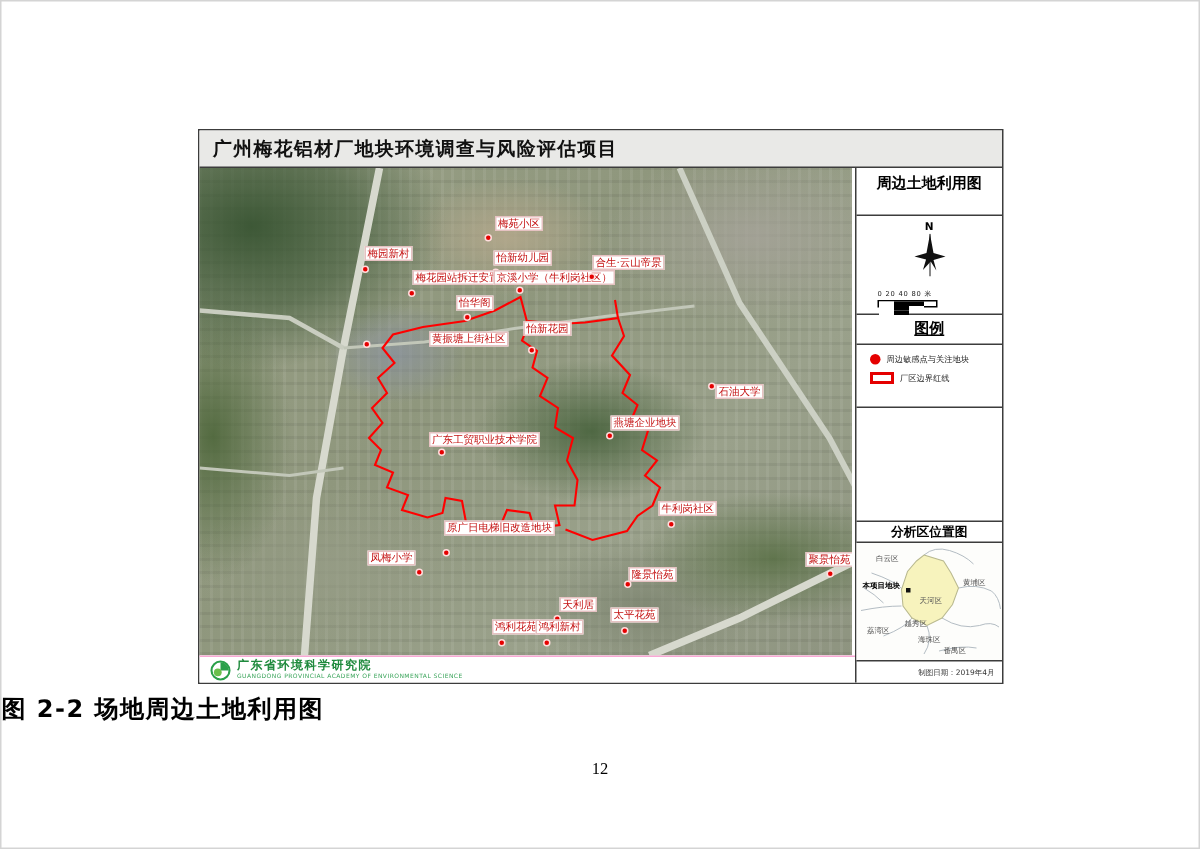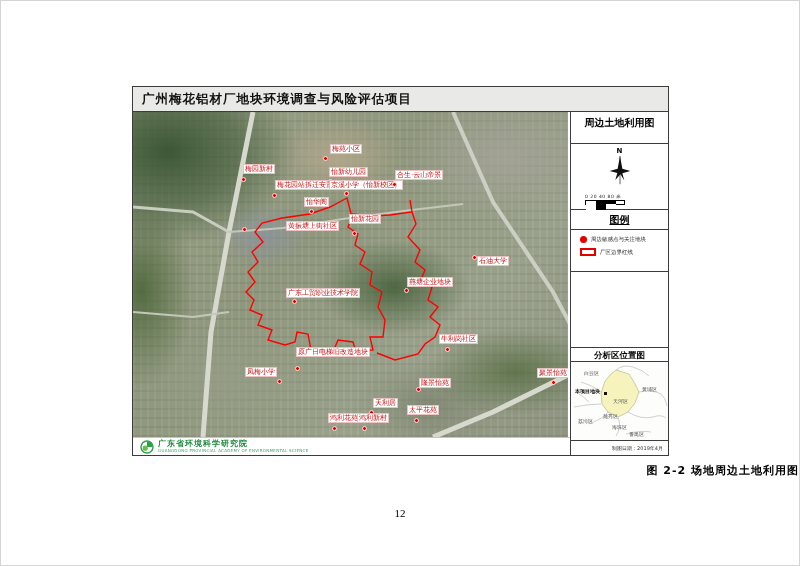--- a/index.html
+++ b/index.html
@@ -99,22 +99,22 @@
     position:absolute; font-size:5px; color:#555; white-space:nowrap; z-index:2; line-height:5px;
   }
   .mini-label.bold { color:#000; font-weight:bold; }
   .site-marker { position:absolute; width:3px; height:3px; background:#111; z-index:2; }
   .sb-date {
     height:15px; border-top:1px solid #3c3c3c; font-size:5px; color:#333;
     display:flex; align-items:center; justify-content:flex-end; padding-right:5px;
   }
   
   .caption {
-    position:absolute; left:0; top:462px; width:100%; text-align:right;
-    font-weight:bold; font-size:11px; color:#000; letter-spacing:1px;padding-left:48px;
+    position:absolute; left:0; top:462px; width:100%; text-align:left;
+    font-weight:bold; font-size:16px; color:#000; letter-spacing:1px;
   }
   .page-num {
     position:absolute; left:0; top:506px; width:100%; text-align:center;
     font-size:11px; color:#000; font-family:"Liberation Serif","DejaVu Serif",serif;
   }
 </style>
 </head>
 <body>
 
 <div class="page">
@@ -149,21 +149,21 @@
 
         <div id="map-labels">
             <span class="map-label" style="left: 197px; top: 32px;">梅苑小区</span>
             <span class="map-dot" style="left: 190px; top: 44px;"></span>
             <span class="map-label" style="left: 110px; top: 52px;">梅园新村</span>
             <span class="map-dot" style="left: 108px; top: 65px;"></span>
             <span class="map-label" style="left: 196px; top: 55px;">怡新幼儿园</span>
             <span class="map-dot" style="left: 195px; top: 67px;"></span>
             <span class="map-label" style="left: 142px; top: 68px;">梅花园站拆迁安置房</span>
             <span class="map-dot" style="left: 139px; top: 81px;"></span>
-            <span class="map-label" style="left: 196px; top: 68px;">京溪小学（怡新校区）</span>
+            <span class="map-label" style="left: 196px; top: 68px;">京溪小学（牛利岗社区）</span>
             <span class="map-dot" style="left: 211px; top: 79px;"></span>
             <span class="map-label" style="left: 262px; top: 58px;">合生·云山帝景</span>
             <span class="map-dot" style="left: 259px; top: 70px;"></span>
             <span class="map-label" style="left: 171px; top: 85px;">怡华阁</span>
             <span class="map-dot" style="left: 176px; top: 97px;"></span>
             <span class="map-label" style="left: 113px; top: 109px; margin-left: 40px;">黄振塘上街社区</span>
             <span class="map-dot" style="left: 109px; top: 115px;"></span>
             <span class="map-label" style="left: 216px; top: 102px;">怡新花园</span>
             <span class="map-dot" style="left: 219px; top: 119px;"></span>
             <span class="map-label" style="left: 344px; top: 144px; text-align: right;">石油大学</span>

